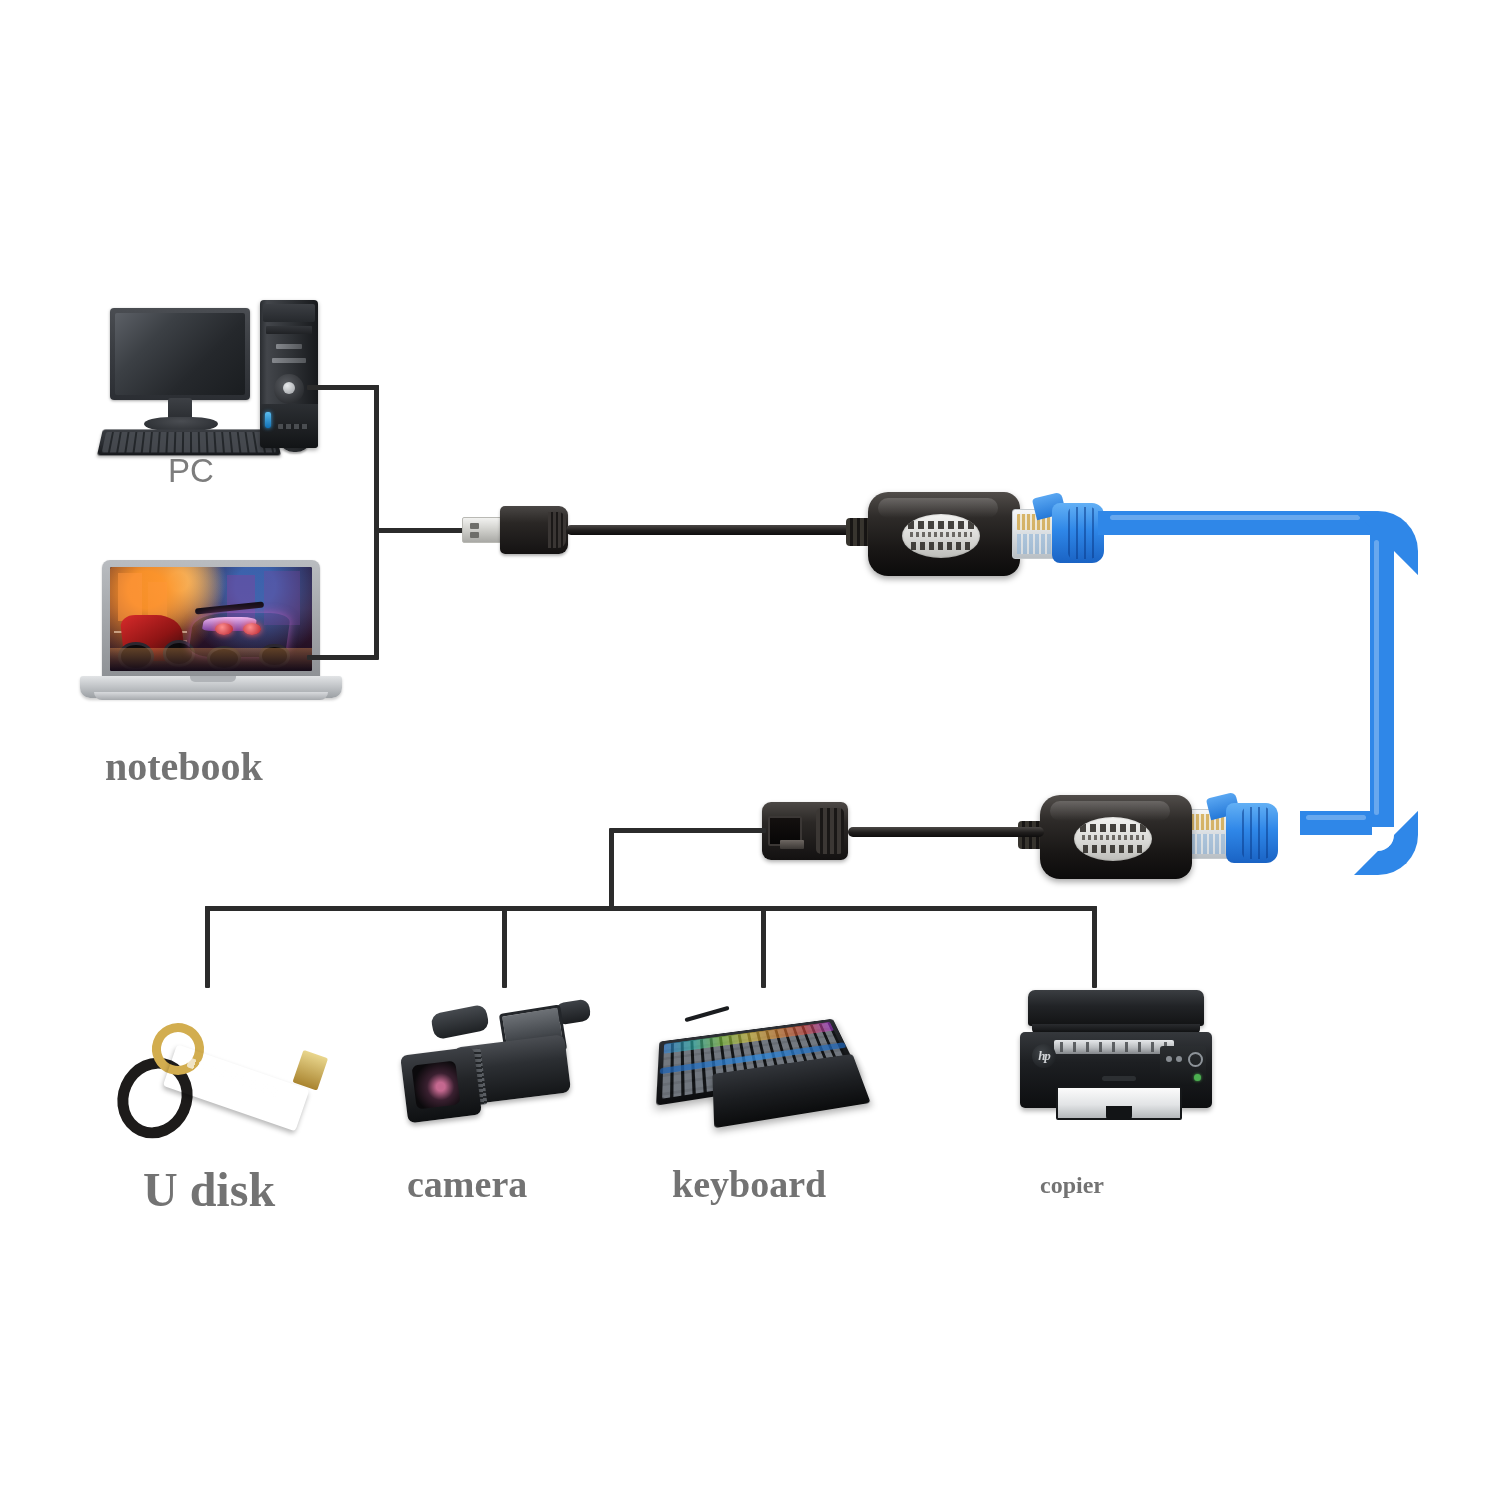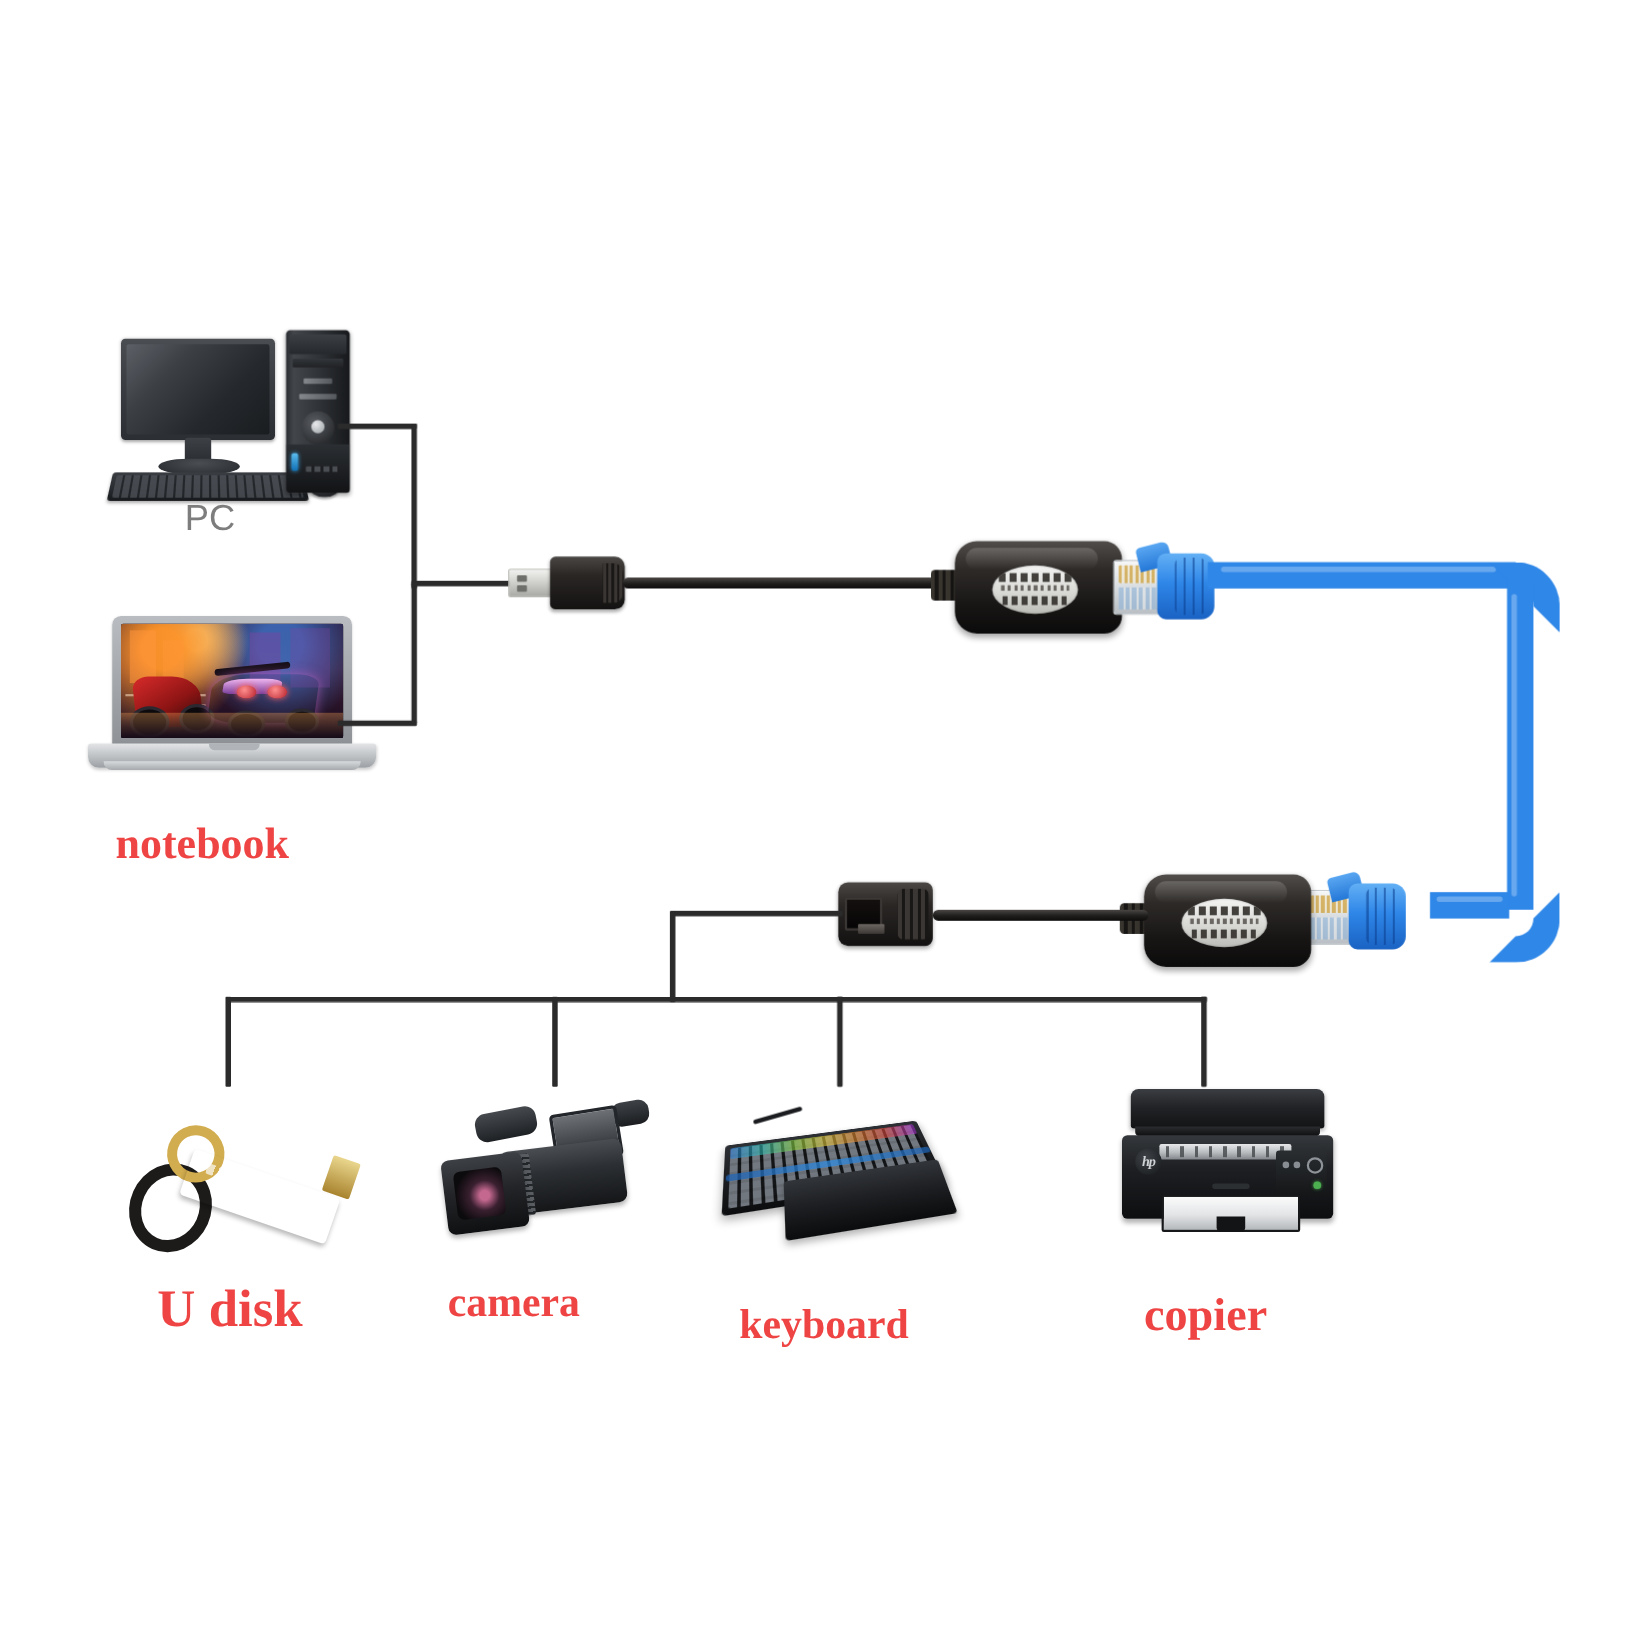--- a/index.html
+++ b/index.html
@@ -3,21 +3,21 @@
 <meta charset="utf-8">
 <title>USB Extender Connection Diagram</title>
 <style>
   html,body{margin:0;padding:0;background:#ffffff;}
   body{width:1500px;height:1500px;font-family:"Liberation Sans",sans-serif;overflow:hidden;}
   #stage{position:relative;width:1500px;height:1500px;background:#fff;}
 
   .abs{position:absolute;}
 
   
-  .lbl{position:absolute;color:#ef4444;white-space:nowrap;user-select:none;}
+  .lbl{position:absolute;color:#737373;white-space:nowrap;user-select:none;}
   .lbl-serif{font-family:"Liberation Serif",serif;font-weight:bold;}
   .lbl-sans{font-family:"Liberation Sans",sans-serif;font-weight:400;color:#7d7d7d;}
 
   
   .wire{position:absolute;background:#2b2b2b;}
   .wire-h{height:5px;border-radius:1px;}
   .wire-v{width:5px;border-radius:1px;}
 
   
   #pc-group{left:100px;top:300px;width:240px;height:160px;}
@@ -456,34 +456,34 @@
 
   <div class="abs" id="gkbd">
     <div class="gk-cable"></div>
     <div class="gk-plate">
       <div class="gk-keys"></div>
       <div class="gk-rgb"></div>
     </div>
     <div class="gk-edge"></div>
     <div class="gk-rest"></div>
   </div>
-  <div class="lbl lbl-serif" style="left:672px;top:1162px;font-size:38px;margin-top:20px;">keyboard</div>
+  <div class="lbl lbl-serif" style="left:672px;top:1162px;font-size:38px;">keyboard</div>
 
   <div class="abs" id="copier">
     <div class="cp-lid"></div>
     <div class="cp-lid-lip"></div>
     <div class="cp-body"></div>
     <div class="cp-slot">
       <div class="cp-slot-marks"></div>
     </div>
     <div class="cp-hp">hp</div>
     <div class="cp-panel"></div>
     <div class="cp-btn" style="left:156px;top:66px;"></div>
     <div class="cp-btn" style="left:166px;top:66px;"></div>
     <div class="cp-btn-ring"></div>
     <div class="cp-btn-green"></div>
     <div class="cp-handle"></div>
     <div class="cp-tray"></div>
     <div class="cp-tray-notch"></div>
   </div>
-  <div class="lbl lbl-serif" style="left:1040px;top:1172px;font-size:42px;">copier</div>
+  <div class="lbl lbl-serif" style="left:1040px;top:1172px;font-size:24px;">copier</div>
 
 </div>
 
 </body></html>

